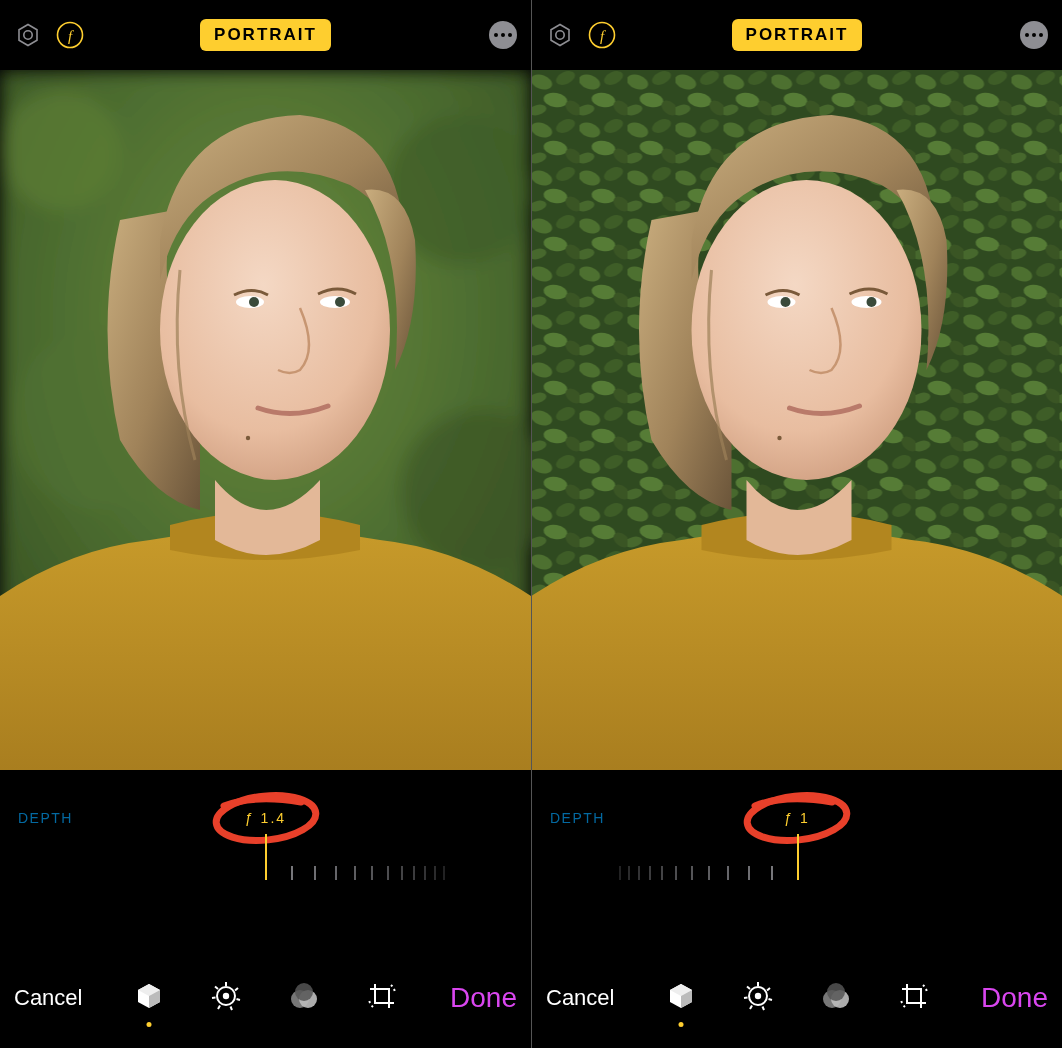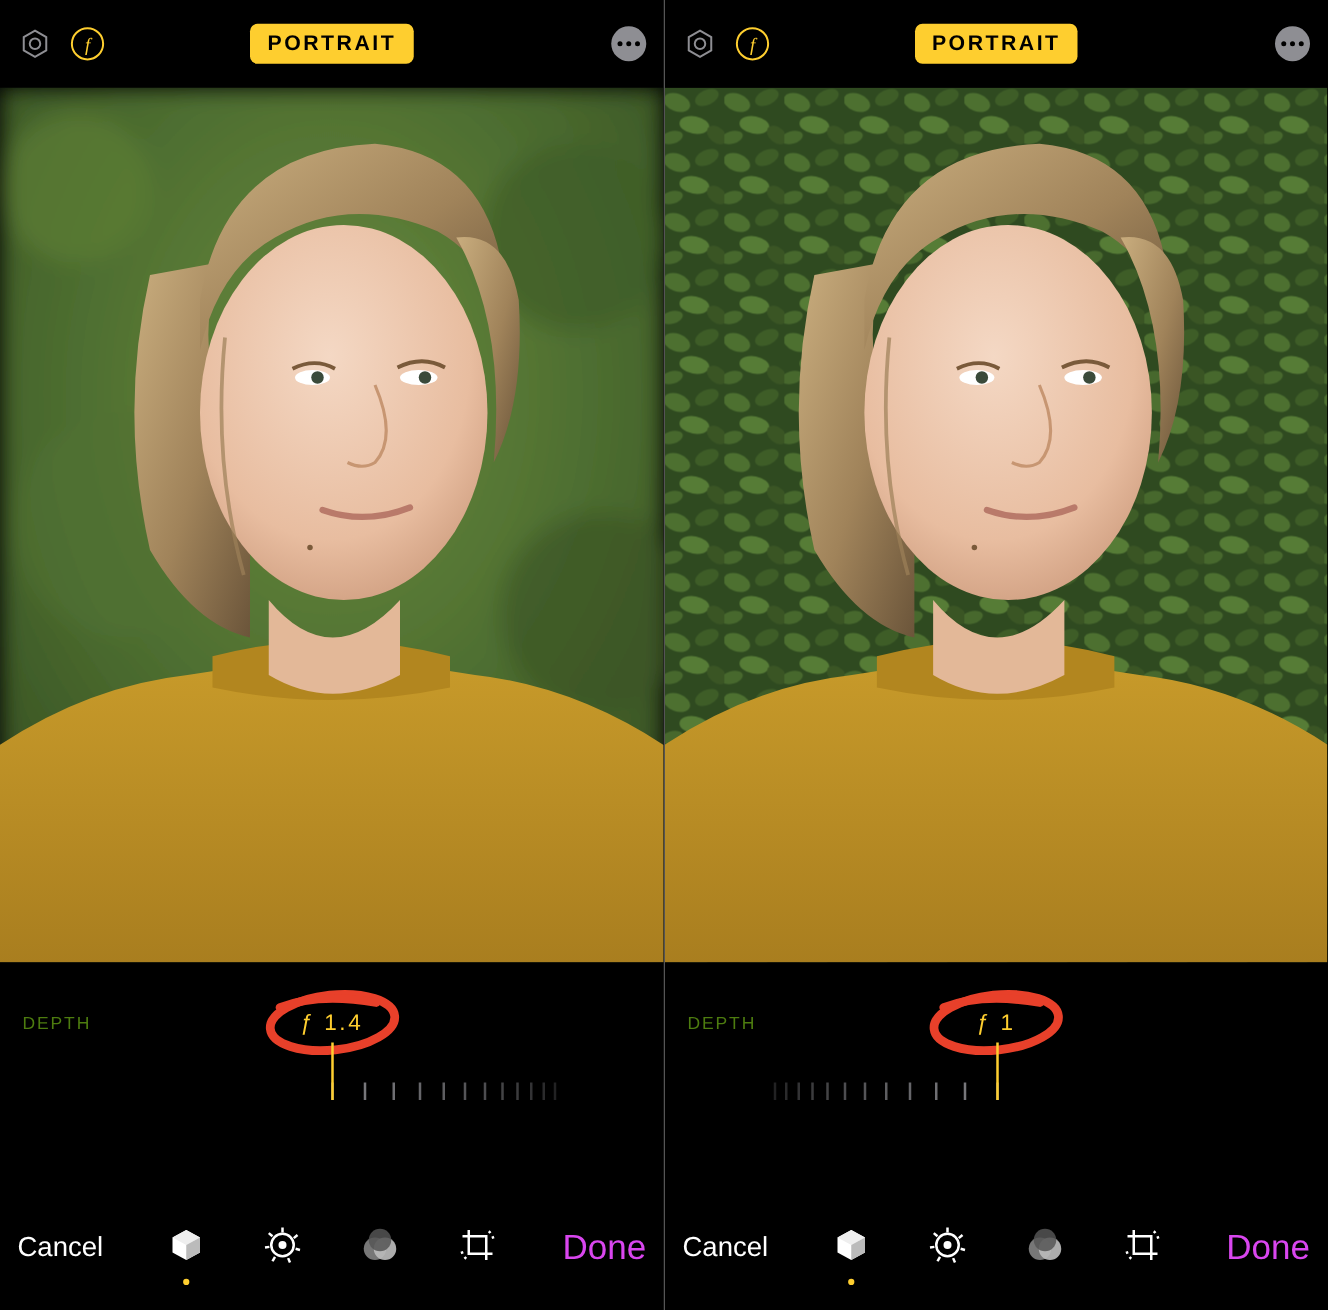--- a/index.html
+++ b/index.html
@@ -69,31 +69,31 @@
   
   .depth-row {
     position: relative;
     height: 60px;
     display:flex;
     align-items:center;
     padding: 0 18px;
     margin-top: 18px;
   }
   .depth-label {
-    color: #4d7c0f;
+    color: #0369a1;
     font-size: 14px;
     letter-spacing: 1.5px;
     text-transform: uppercase;
   }
   .f-value {
     position:absolute;
     left:50%;
     transform:translateX(-50%);
     color:#FECE2F;
-    font-size:18px;
+    font-size:14px;
     letter-spacing:2px;
   }
   .annotation-circle {
     position:absolute;
     left:50%;
     top:50%;
     transform:translate(-50%,-50%);
     width:120px; height:56px;
     pointer-events:none;
   }

